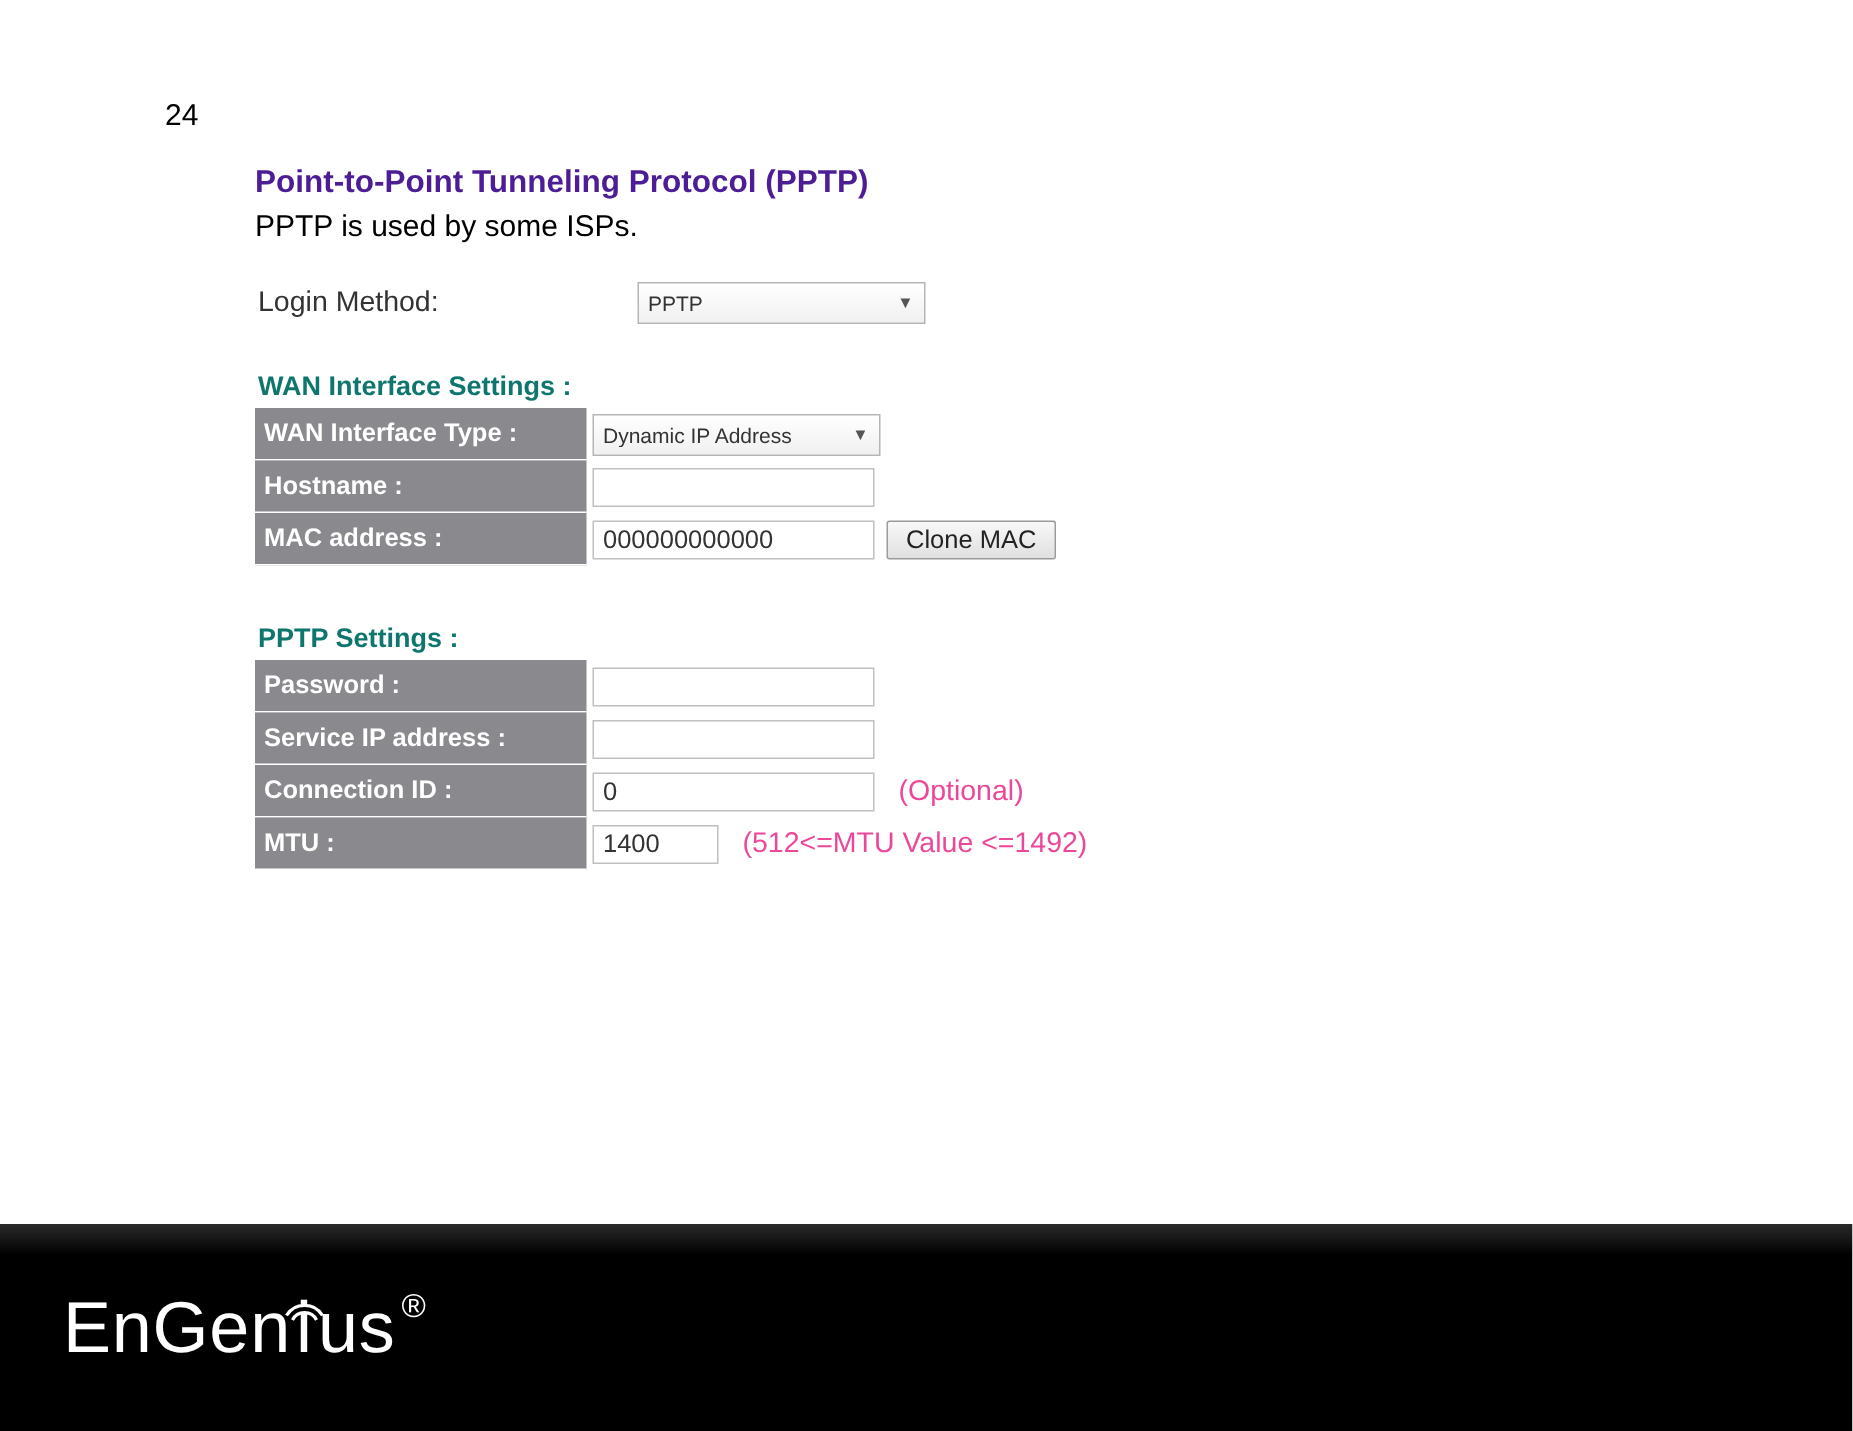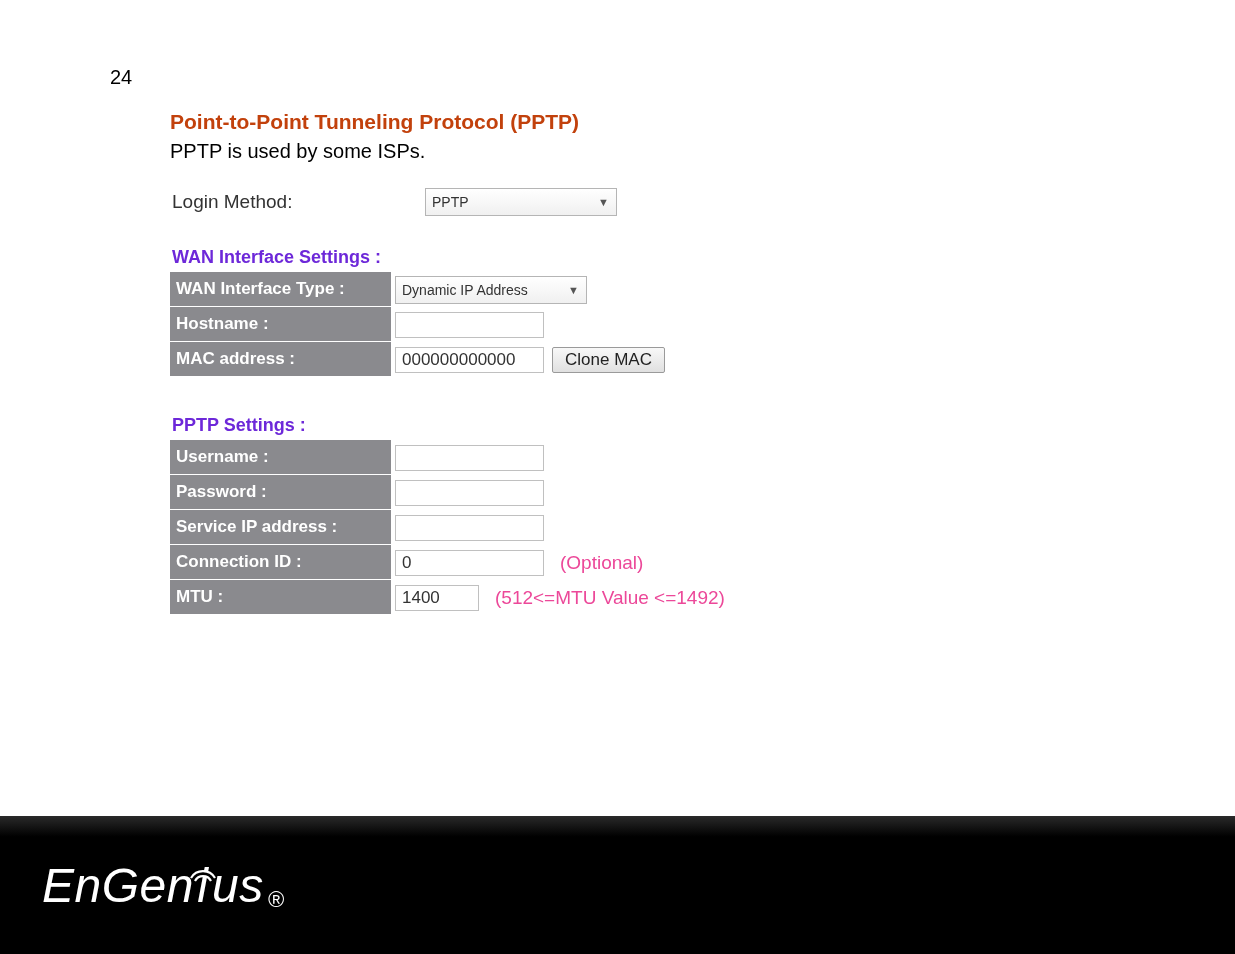--- a/index.html
+++ b/index.html
@@ -19,21 +19,21 @@
     }
     .content {
       position: absolute;
       top: 110px;
       left: 170px;
       width: 900px;
     }
     .title {
       font-weight: bold;
       font-size: 21px;
-      color: #c2410c;
+      color: #4c1d95;
       margin-bottom: 6px;
     }
     .subtitle {
       font-size: 20px;
       color: #000;
       margin-bottom: 24px;
     }
     .row {
       display: flex;
       align-items: center;
@@ -68,41 +68,41 @@
       right: 8px;
       top: 50%;
       transform: translateY(-50%);
       pointer-events: none;
       font-size: 11px;
       color: #555;
     }
     .section-header {
       font-weight: bold;
       font-size: 18px;
-      color: #6d28d9;
+      color: #0f766e;
       padding: 4px 2px;
       margin-top: 4px;
     }
     .label-cell {
       width: 221px;
       background: #8a8a8e;
       color: #fff;
       font-weight: bold;
       font-size: 17px;
       padding: 7px 6px;
       border-bottom: 1px solid #fff;
     }
     .value-cell {
       display: flex;
       align-items: center;
       gap: 8px;
       padding: 2px 4px;
     }
     .text-input {
-      width: 149px;
+      width: 188px;
       height: 26px;
       border: 1px solid #c0c0c0;
       background: #fff;
       font-size: 17px;
       padding: 2px 6px;
       color: #333;
     }
     .text-input.narrow {
       width: 84px;
     }
@@ -131,26 +131,25 @@
       left: 0;
       width: 1235px;
       height: 138px;
       background: linear-gradient(#2a2a2a 0%, #000 15%, #000 100%);
       display: flex;
       align-items: center;
       padding-left: 42px;
     }
     .logo {
       display: flex;
-      align-items: flex-end;
+      align-items: flex-start;
       color: #fff;
       font-family: Arial, sans-serif;
       font-size: 48px;
       letter-spacing: 0.5px;
-      font-style: italic;
     }
     .logo .en { font-weight: 300; }
     .logo .gen { font-weight: 300; }
     .logo .i-wrap { position: relative; display: inline-block; width: 18px; text-align: center; }
     .logo .dot-i {
       font-weight: 300;
     }
     .logo .wifi-icon {
       position: absolute;
       top: -18px;
@@ -212,26 +211,20 @@
         <button class="btn">Clone MAC</button>
       </div>
     </div>
   </div>
 
   <div class="spacer"></div>
 
   <div class="section-header">PPTP Settings :</div>
 
   <div class="table-group">
-    <div class="row">
-      <div class="label-cell">Username :</div>
-      <div class="value-cell">
-        <input class="text-input" type="text" value="" style="">
-      </div>
-    </div>
 
     <div class="row">
       <div class="label-cell">Password :</div>
       <div class="value-cell">
         <input class="text-input" type="password" value="" style="">
       </div>
     </div>
 
     <div class="row">
       <div class="label-cell">Service IP address :</div>

